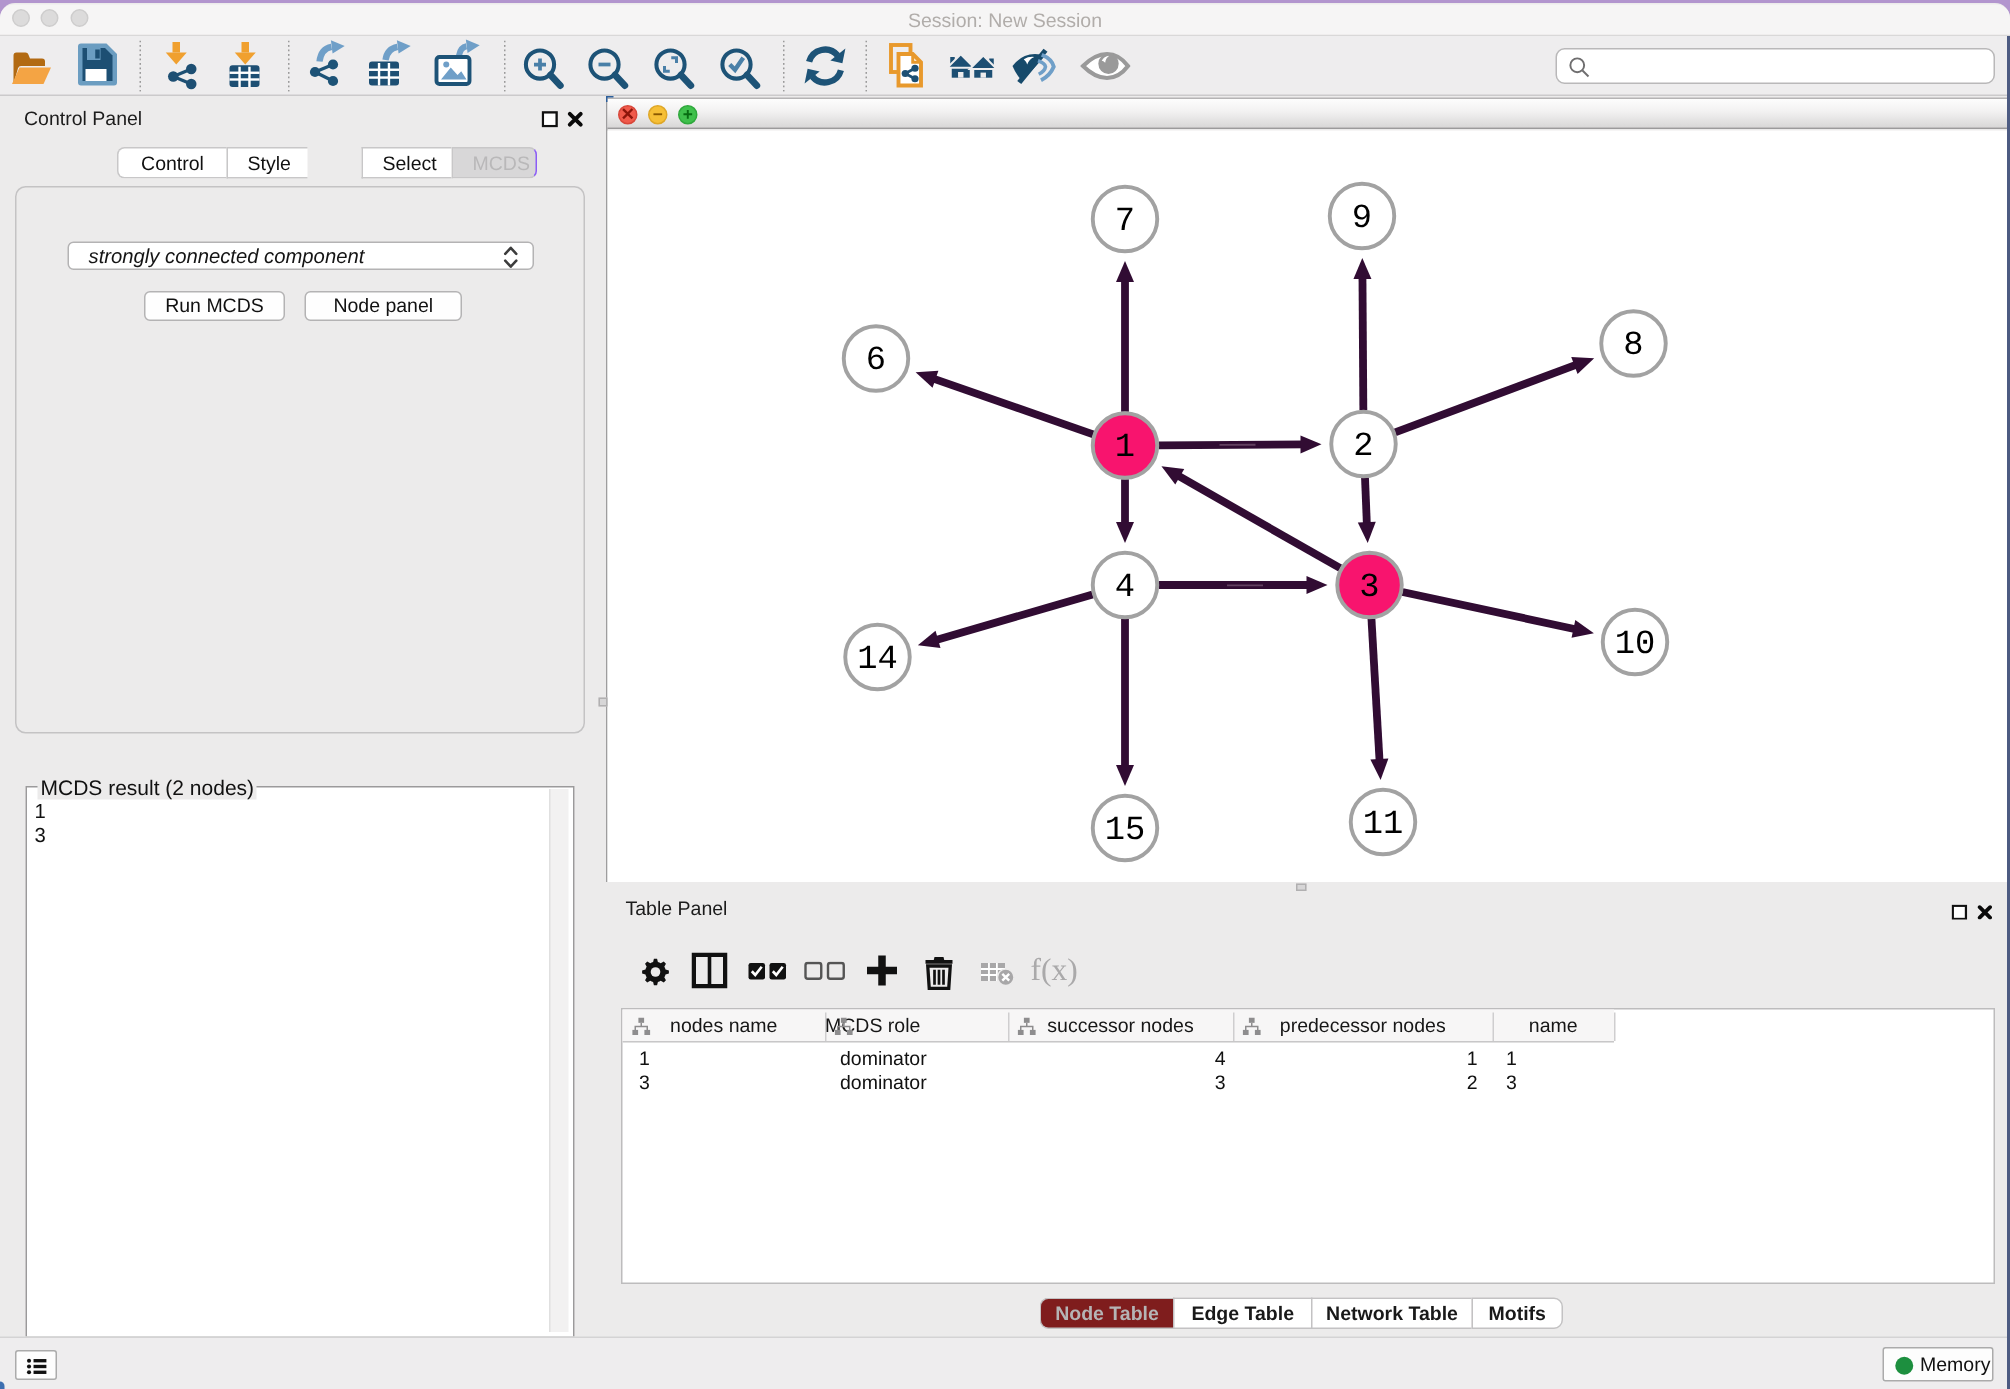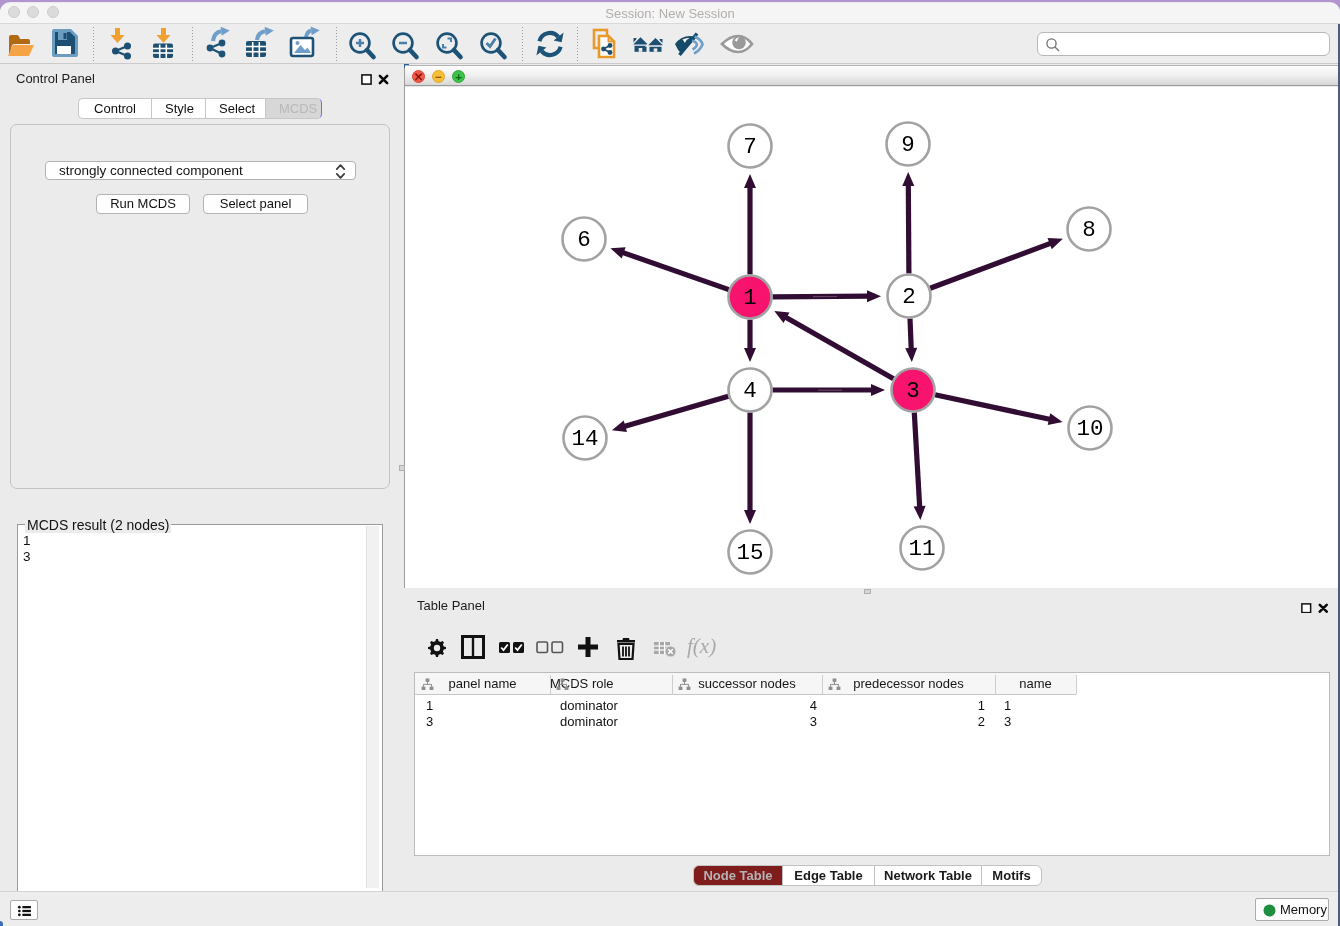--- a/index.html
+++ b/index.html
@@ -196,32 +196,32 @@
   <div class="paneltitle" style="position:absolute;left:16px;top:5px;">Control Panel</div>
   <svg width="11" height="11" style="position:absolute;left:361px;top:8px;" viewBox="0 0 12 12">
       <rect x="1" y="1" width="10" height="10" fill="#fff" stroke="#111" stroke-width="1.7"></rect>
     </svg>
   <svg width="11" height="11" style="position:absolute;left:378px;top:8px;" viewBox="0 0 13 13">
       <path d="M2.2 2.2 L10.8 10.8 M10.8 2.2 L2.2 10.8" stroke="#0a0a0a" stroke-width="3.1" stroke-linecap="round"></path>
     </svg>
   <div class="tabbar" style="left:78px;top:32px;">
     <div class="tab first" style="width:73px;">Control</div>
     <div class="tab" style="width:54px;">Style</div>
-    <div class="tab" style="width:60px;">Select</div>
+    <div class="tab" style="width:60px;margin-left:36px;">Select</div>
     <div class="tab last dis" style="width:57px;">MCDS</div>
   </div>
   <div class="innerpanel">
     <div style="position:absolute;left:34px;top:36px;width:311px;height:19px;background:#fff;border:1px solid #b4b3b4;border-radius:4px;">
-      <div style="position:absolute;left:13px;top:1px;font-size:13.5px;color:#141414;">strongly connected component</div>
+      <div style="position:absolute;left:13px;top:1px;font-size:13.5px;color:#141414;font-style:italic;">strongly connected component</div>
       <svg width="11" height="15" style="position:absolute;right:9px;top:2px;" viewBox="0 0 11 15">
           <path d="M1.8 5.2 L5.5 1.2 L9.2 5.2 M1.8 9.8 L5.5 13.8 L9.2 9.8" stroke="#3c3c3c" stroke-width="1.7" fill="none" stroke-linecap="round" stroke-linejoin="round"></path>
         </svg>
     </div>
     <div class="btn" style="left:85px;top:69px;width:94px;">Run MCDS</div>
-    <div class="btn" style="left:192px;top:69px;width:105px;">Select panel</div>
+    <div class="btn" style="left:192px;top:69px;width:105px;">Node panel</div>
   </div>
   <div class="groupbox">
     <div class="frame"></div>
     <div class="grouplabel">MCDS result (2 nodes)</div>
     <div style="position:absolute;left:6px;top:13px;font-size:13.5px;color:#111;line-height:16px;">1<br>3</div>
     <div style="position:absolute;right:4px;top:6px;width:13px;height:362px;background:#f2f1f1;border-left:1px solid #e0e0e0;"></div>
   </div>
 </div>
 
 <div class="netwin">
@@ -343,25 +343,25 @@
         <rect x="1" y="2" width="16" height="12" fill="#a8a7a8"></rect>
         <g stroke="#fff" stroke-width="1.2">
           <line x1="1" y1="6" x2="17" y2="6"></line>
           <line x1="1" y1="10" x2="17" y2="10"></line>
           <line x1="6.3" y1="2" x2="6.3" y2="14"></line>
           <line x1="11.6" y1="2" x2="11.6" y2="14"></line>
         </g>
         <circle cx="17.5" cy="11.5" r="5.5" fill="#a8a7a8" stroke="#ecebeb" stroke-width="1"></circle>
         <path d="M15.2 9.2 L19.8 13.8 M19.8 9.2 L15.2 13.8" stroke="#fff" stroke-width="1.6"></path>
       </svg>
-    <div style="position:absolute;left:283px;top:44px;font-family:'Liberation Serif',serif;font-style:italic;font-size:21px;color:#aaa9aa;">f(x)</div>
+    <div style="position:absolute;left:283px;top:44px;font-family:'Liberation Serif',serif;font-size:21px;color:#aaa9aa;">f(x)</div>
   </div>
   <div style="position:absolute;left:10px;top:82px;width:916px;height:184px;background:#fff;border:1px solid #bdbcbd;">
     <div style="position:absolute;left:0;top:0;width:661px;height:22px;background:#f7f6f6;border-bottom:1px solid #c8c7c8;"></div>
-    <div style="position:absolute;left:0px;top:3px;width:135px;text-align:center;font-size:13px;color:#161616;">panel name</div>
+    <div style="position:absolute;left:0px;top:3px;width:135px;text-align:center;font-size:13px;color:#161616;">nodes name</div>
     <svg width="13" height="13" viewBox="0 0 13 13" style="position:absolute;top:5px;left:6px;">
         <g fill="#8e8d8e">
           <rect x="4.6" y="0.5" width="3.8" height="3.4"></rect>
           <rect x="0.6" y="8.6" width="3.8" height="3.4"></rect>
           <rect x="8.6" y="8.6" width="3.8" height="3.4"></rect>
         </g>
         <path d="M6.5 4 L6.5 6.4 M2.5 8.6 L2.5 6.4 L10.5 6.4 L10.5 8.6" stroke="#8e8d8e" stroke-width="1" fill="none"></path>
       </svg>
     <div style="position:absolute;left:135px;top:2px;width:1px;height:19px;background:#cfcecf;"></div>
     <div style="position:absolute;left:135px;top:3px;width:122px;text-align:left;font-size:13px;color:#161616;">MCDS role</div>

